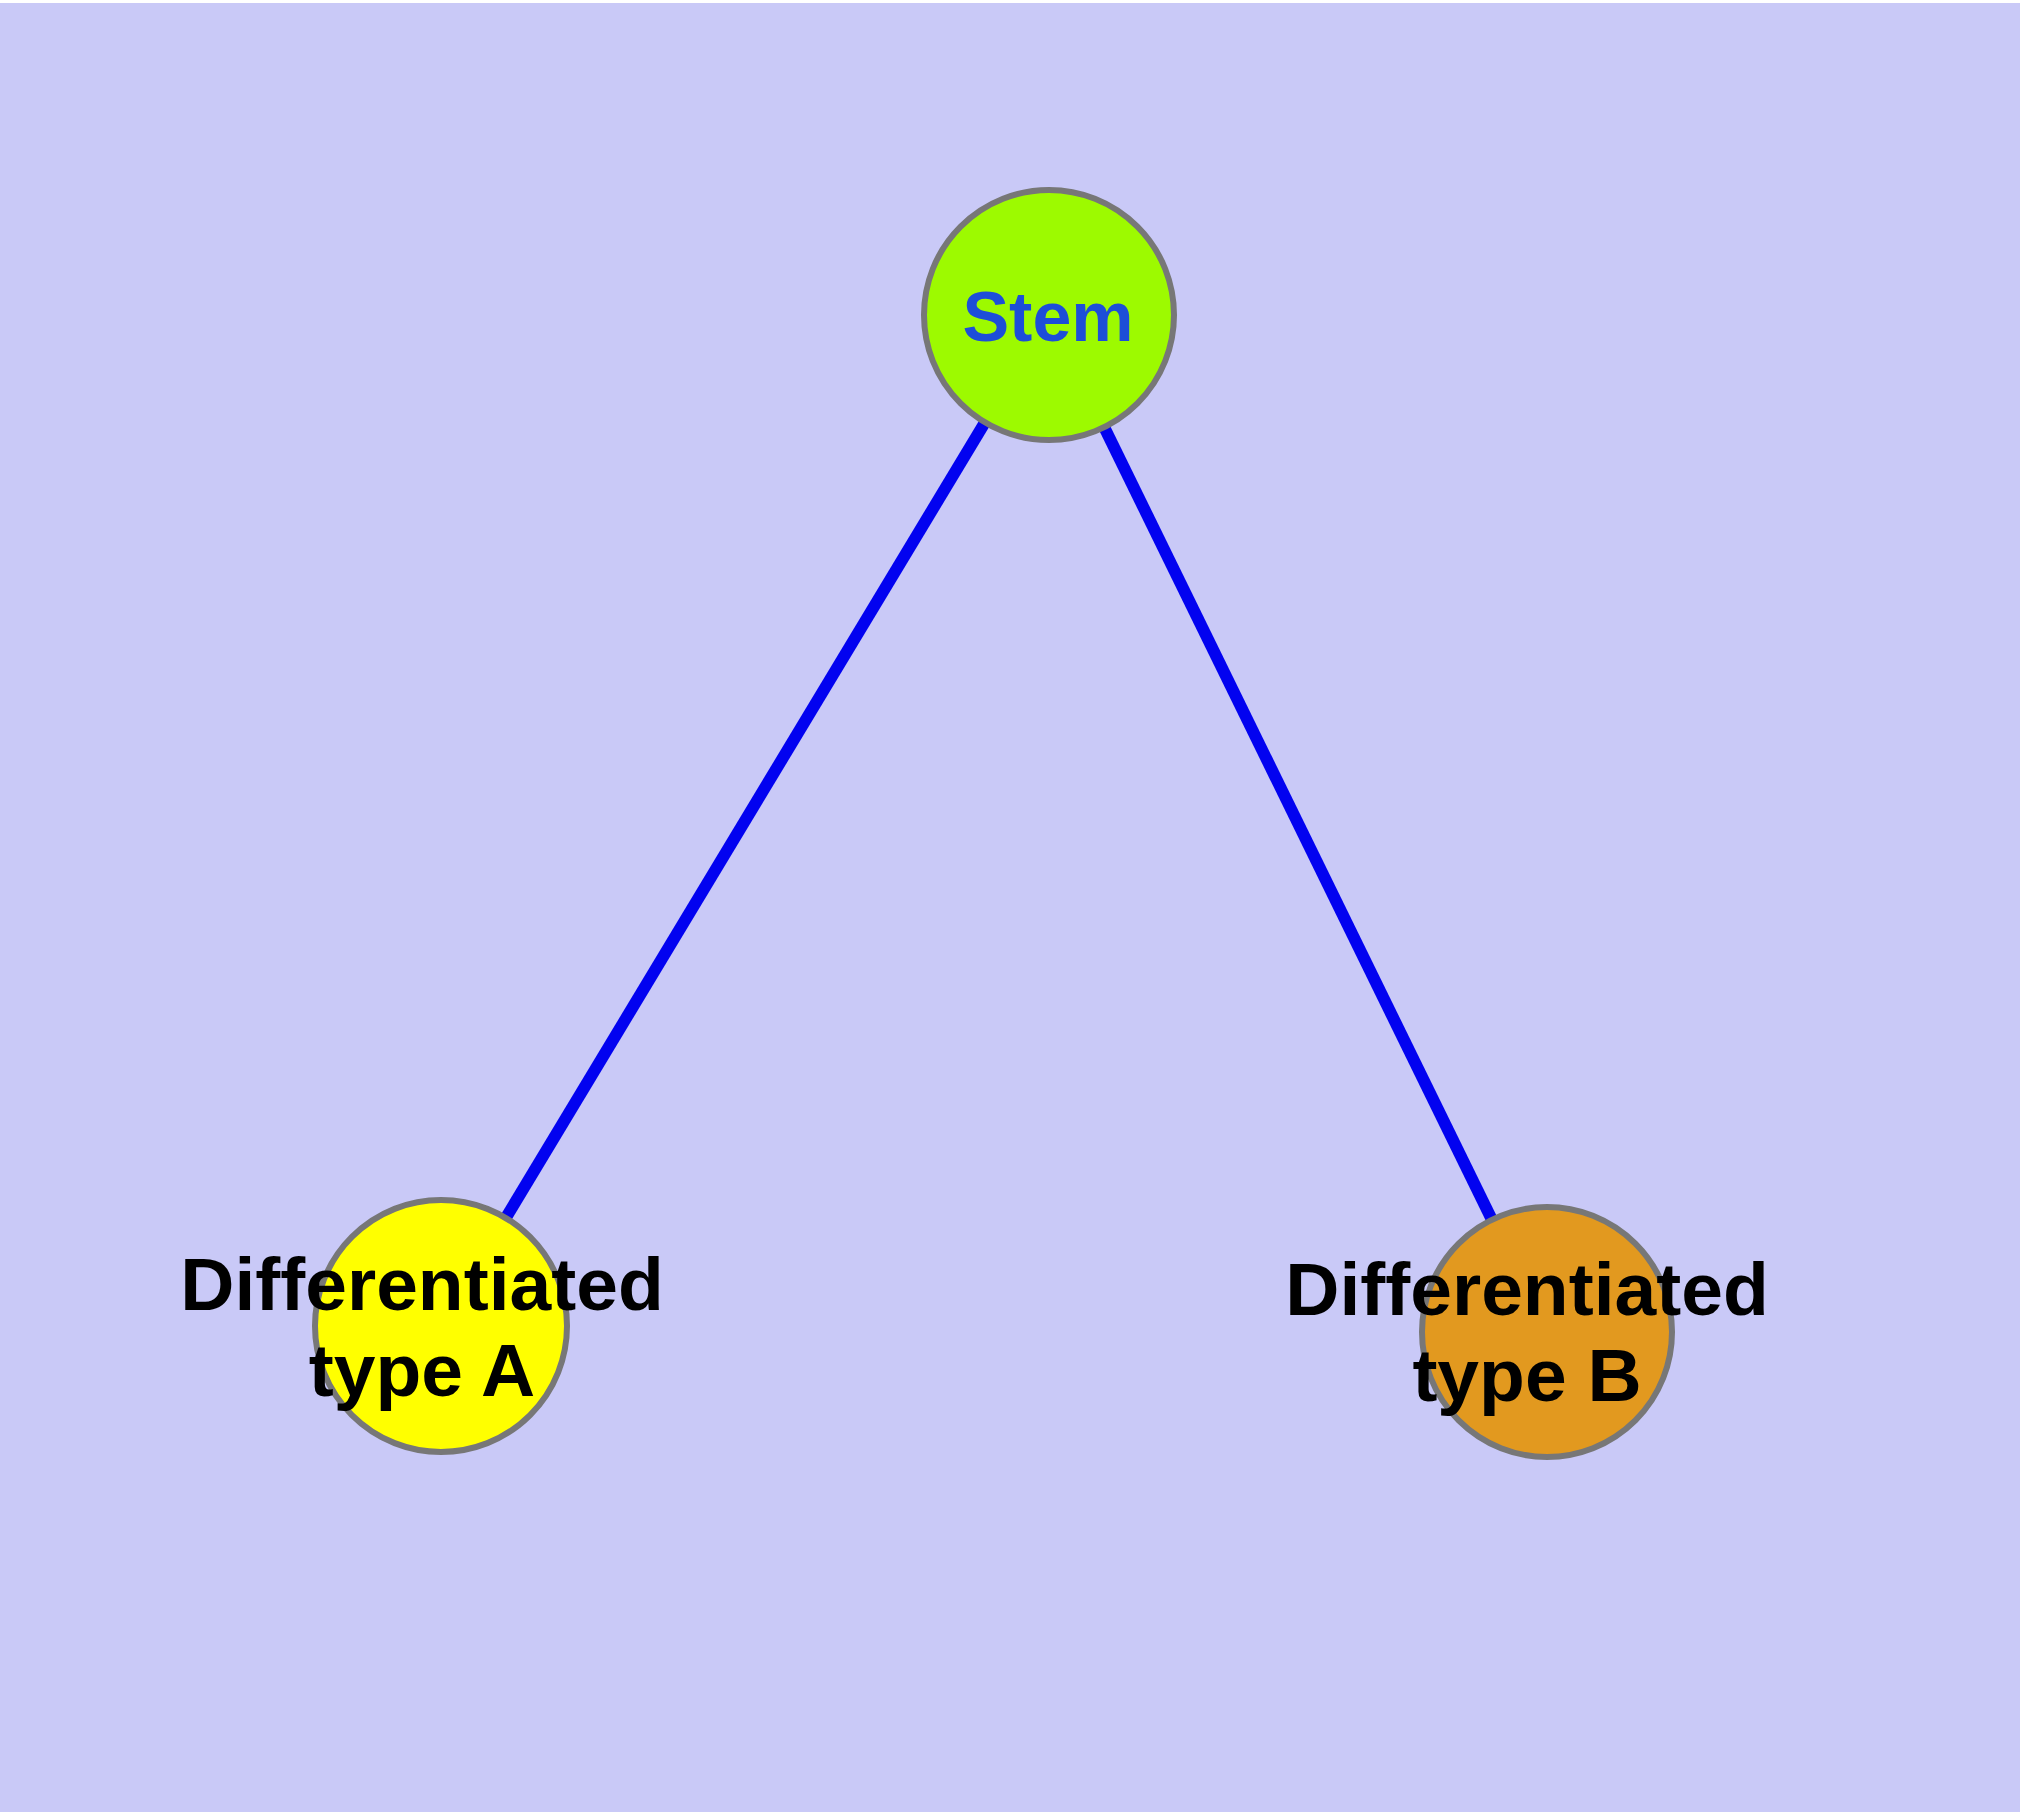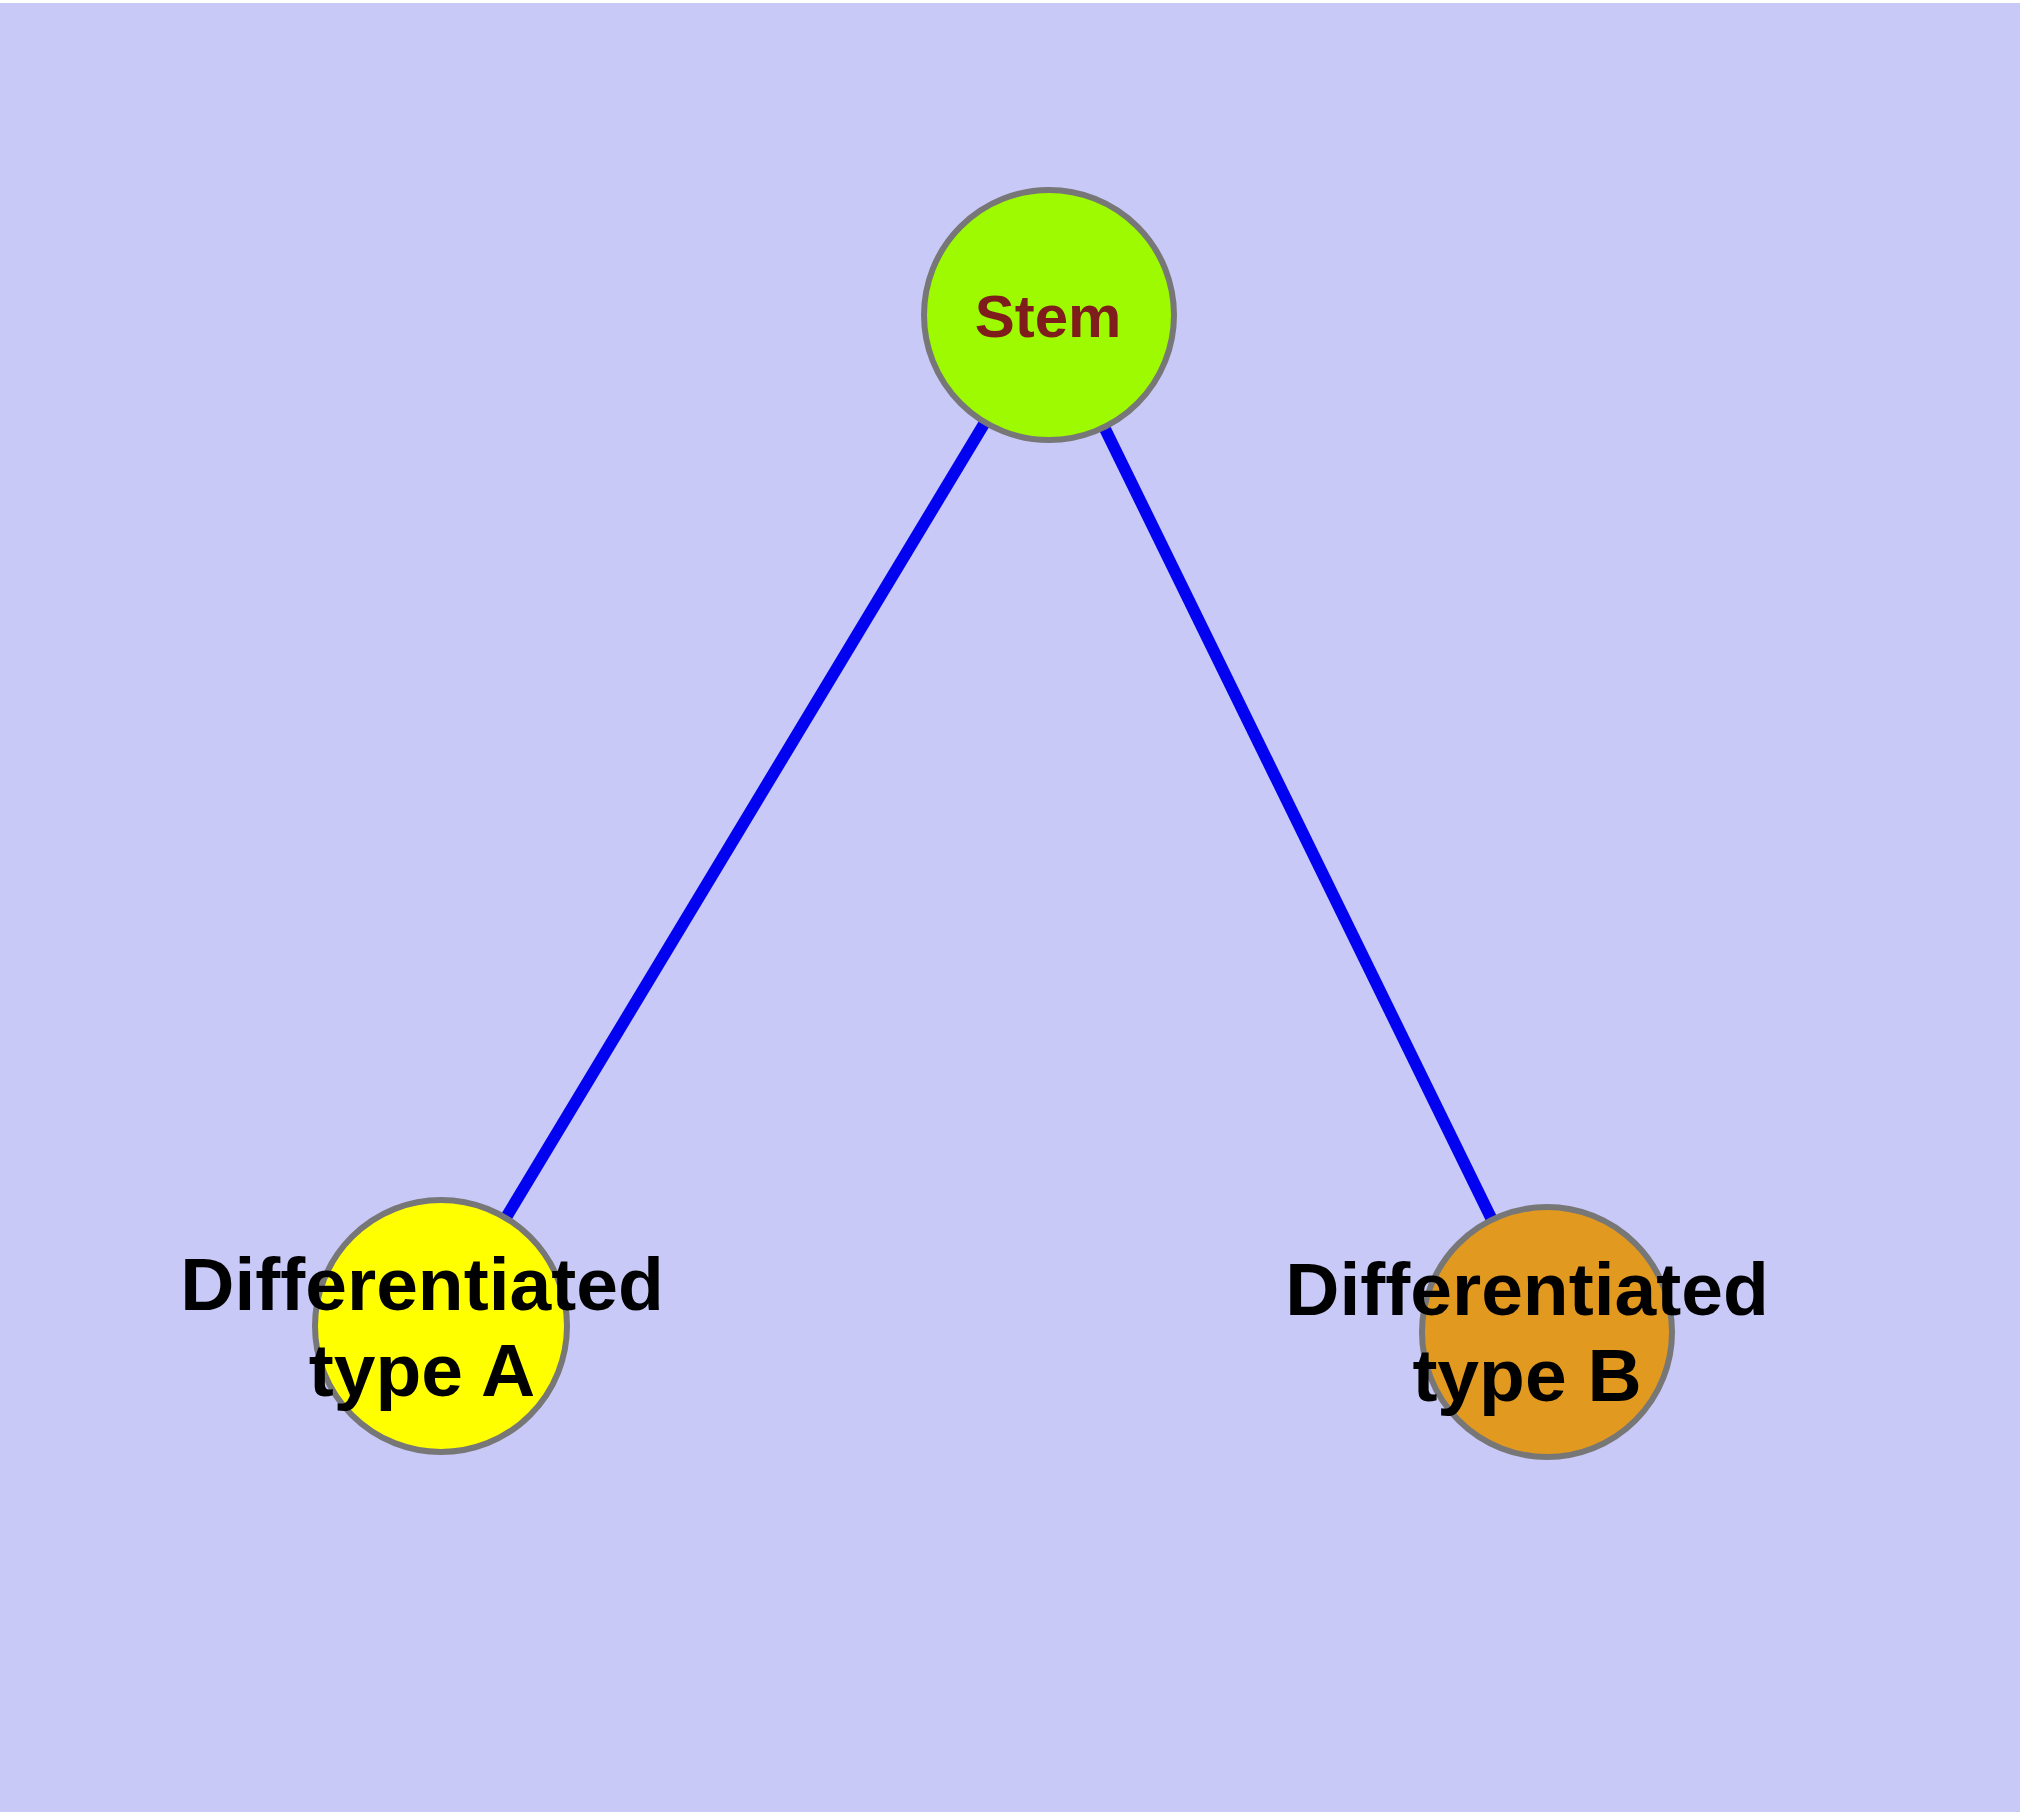--- a/index.html
+++ b/index.html
@@ -57,21 +57,21 @@
 <div class="canvas" style="background: rgb(201, 201, 247);">
   <svg class="edge-layer" width="2021" height="1812" viewBox="0 0 2384 2138">
     <line class="edge" x1="1238" y1="372" x2="520" y2="1564" stroke="#0202f0" stroke-width="14"></line>
     <line class="edge" x1="1238" y1="372" x2="1825" y2="1572" stroke="#0202f0" stroke-width="14"></line>
   </svg>
 
   <div class="node" style="left: 921px; top: 187px; width: 256px; height: 256px; background: rgb(157, 250, 0); border-color: rgb(119, 119, 119); border-width: 6px;"></div>
   <div class="node" style="left: 312px; top: 1197px; width: 258px; height: 258px; background: rgb(255, 255, 0); border-color: rgb(119, 119, 119); border-width: 6px;"></div>
   <div class="node" style="left: 1419px; top: 1204px; width: 256px; height: 256px; background: rgb(226, 153, 31); border-color: rgb(119, 119, 119); border-width: 6px;"></div>
 
-  <div class="label" style="left: 1048px; top: 317px; color: #7f1d1d; font-size: 60px;">Stem</div>
+  <div class="label" style="left: 1048px; top: 317px; color: #1d4ed8; font-size: 70px;">Stem</div>
   <div class="label" style="left: 422px; top: 1327px; color: rgb(0, 0, 0); font-size: 75px;">Differentiated
 type A</div>
   <div class="label" style="left: 1527px; top: 1332px; color: rgb(0, 0, 0); font-size: 75px;">Differentiated
 type B</div>
 
   <div class="top-margin" style="background: rgb(255, 255, 255);"></div>
 </div>
 
 
 </body></html>

